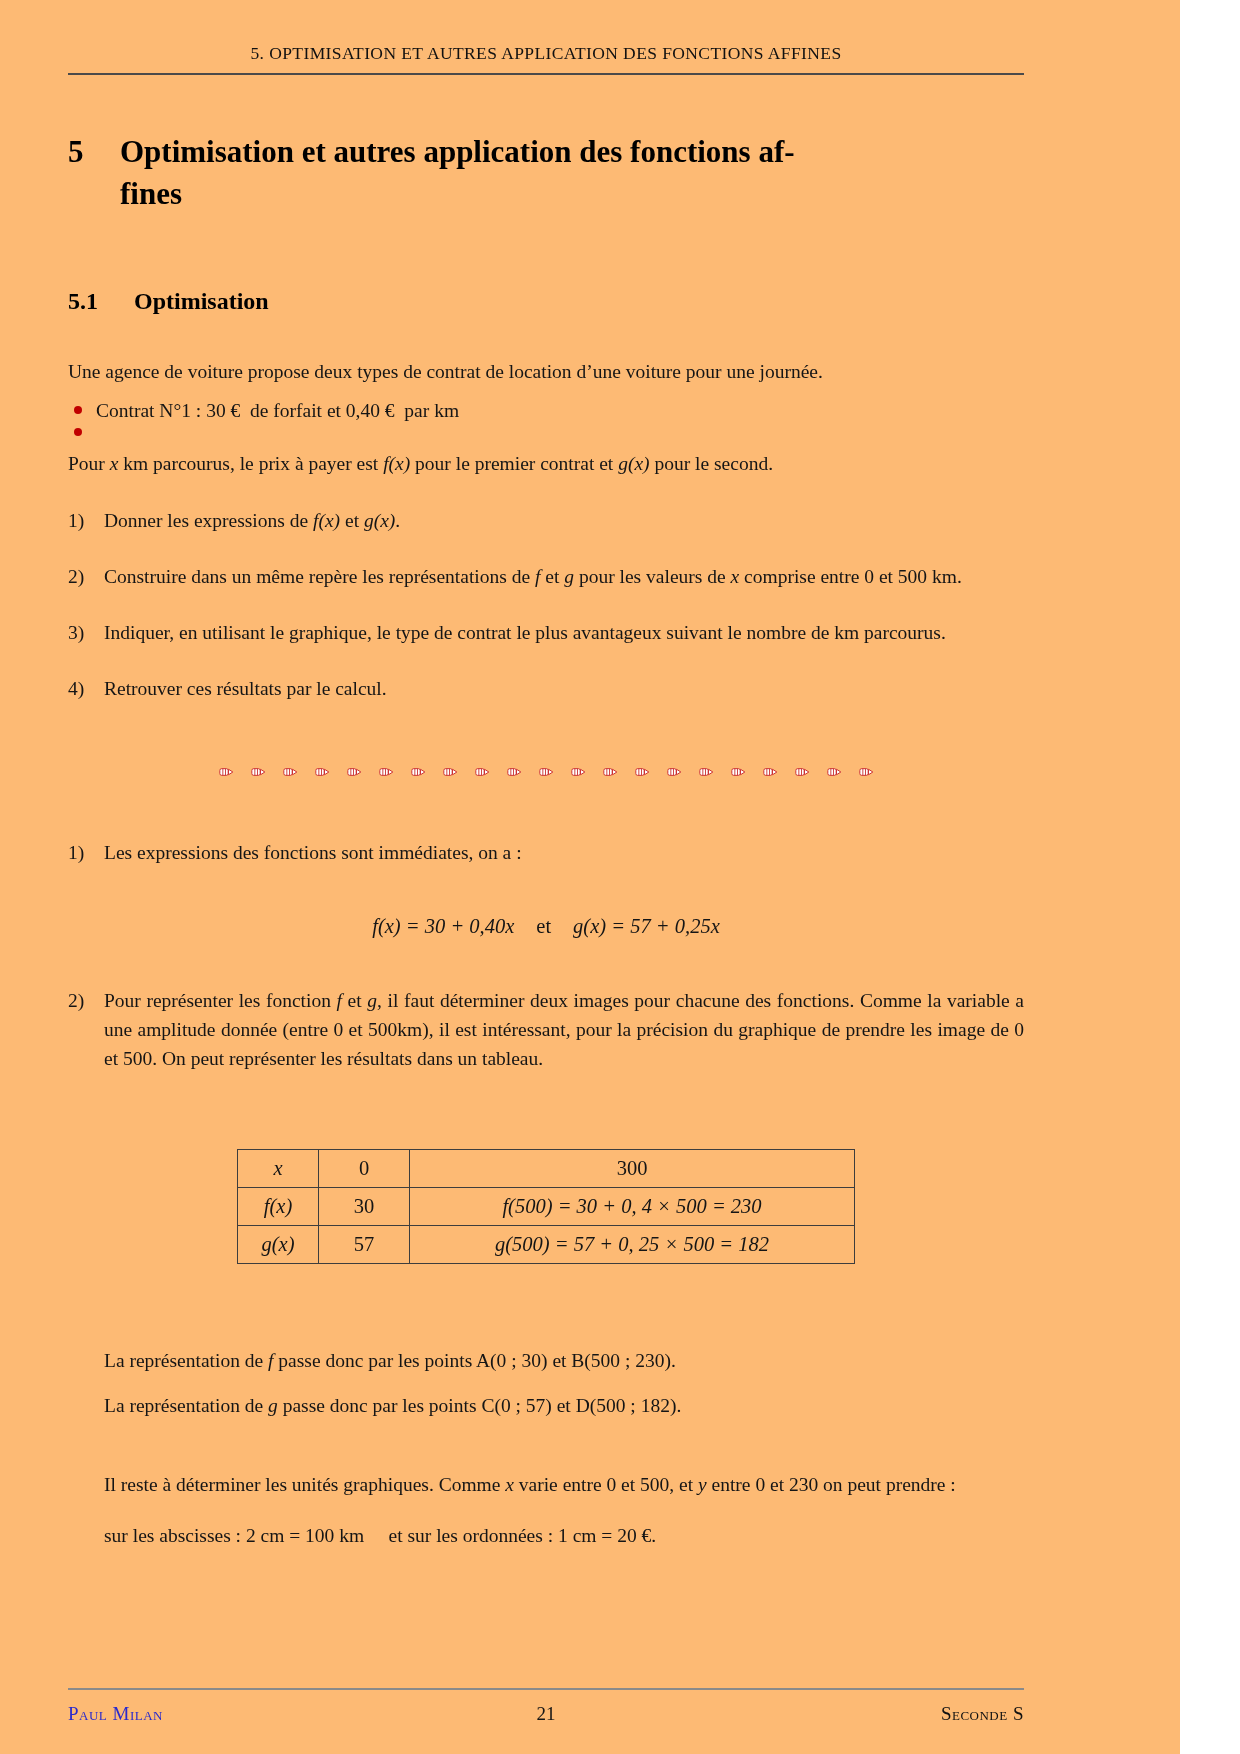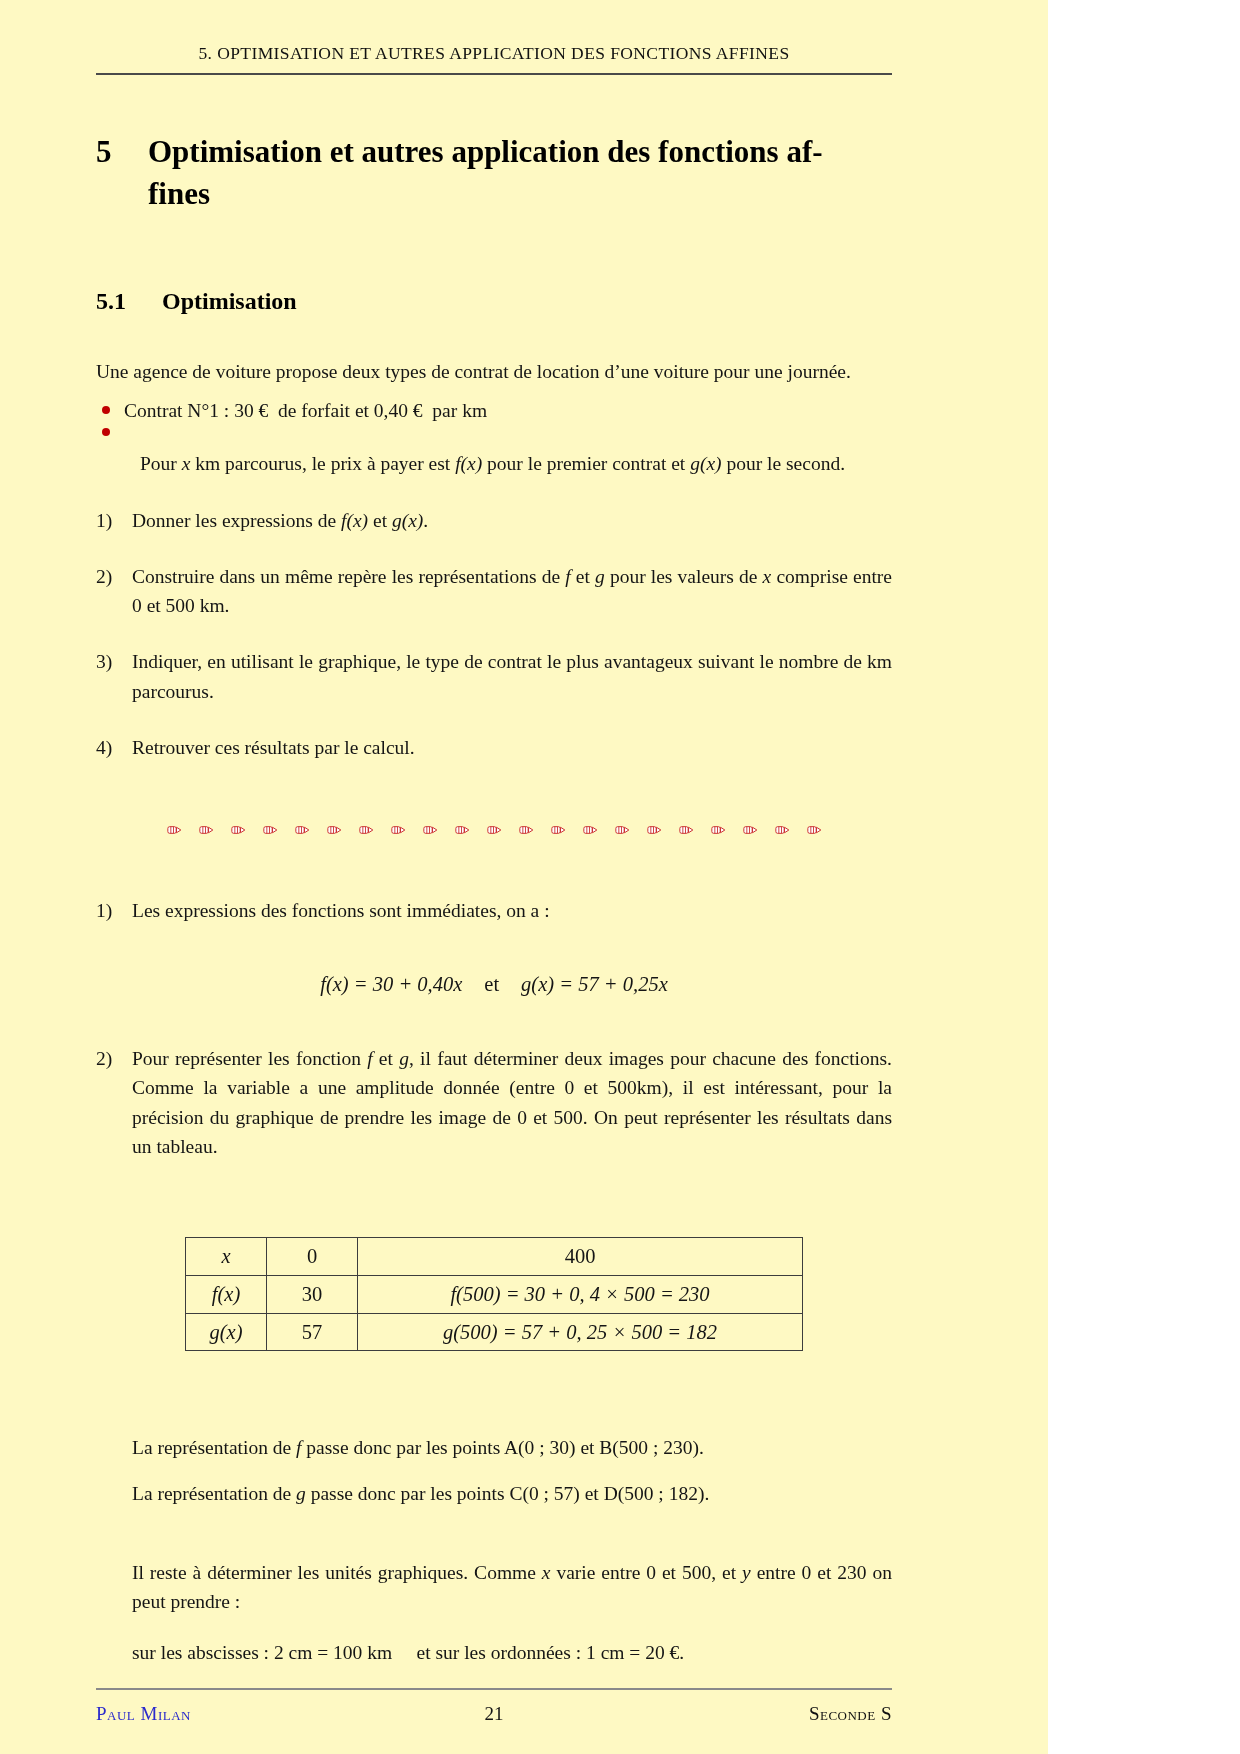--- a/index.html
+++ b/index.html
@@ -1,39 +1,39 @@
 <!DOCTYPE html>
 <html lang="fr" style="--accent-red: #c00000; --link-blue: #2a2acc;"><head>
 <meta charset="utf-8">
 <style>
   html,body{margin:0;padding:0;background:#ffffff;}
   .page{
-    width:1048px;height:1754px;box-sizing:border-box;
-    padding:40px 156px 0 96px;
+    width:1180px;height:1754px;box-sizing:border-box;
+    padding:40px 156px 0 68px;
     display:flex;flex-direction:column;
     font-family:"Liberation Serif","DejaVu Serif",serif;
     color:#151515;font-size:19.5px;line-height:1.5;
-    position:relative;background:#fef9c3;
+    position:relative;background:#fdba74;
   }
   
   .running-header{text-align:center;font-size:17.5px;letter-spacing:.4px;color:#111;}
   .header-rule{border:0;border-top:2px solid #4a4a4a;margin:7px 0 0 0;}
   
   .section-title{display:flex;margin-top:56px;font-weight:bold;font-size:31px;line-height:1.35;color:#000;}
   .section-title .num{width:52px;flex:0 0 52px;}
   
   .subsection-title{display:flex;margin-top:68px;font-weight:bold;font-size:24px;color:#000;}
   .subsection-title .num{width:66px;flex:0 0 66px;}
   p{margin:0;text-align:justify;}
   .intro{margin-top:38px;}
   
   .bullet-list{list-style:none;margin:4px 0 0 0;padding:0;}
   .bullet-list li{display:flex;align-items:baseline;margin-top:6px;}
   .bullet-dot{flex:0 0 8px;width:8px;height:8px;border-radius:50%;background:var(--accent-red);margin:0 14px 0 6px;position:relative;top:-3px;}
-  .lead{margin-top:10px;margin-left:44px;}
+  .lead{margin-top:10px;}
   
   .qa-item{display:flex;margin-top:27px;}
   .qa-item .label{flex:0 0 36px;}
   .qa-item .body{flex:1;text-align:justify;}
   
   .separator{display:flex;justify-content:center;gap:17px;margin:62px 0 0 0;}
   .separator svg{display:block;}
   
   .formula-line{display:flex;justify-content:center;align-items:baseline;gap:22px;margin:44px 0 10px 0;font-size:20.5px;}
   i.mi{font-style:italic;}
@@ -297,21 +297,21 @@
     <div class="qa-item" style="margin-top:44px;">
       <span class="label">2)</span>
       <span class="body">Pour représenter les fonction <i class="mi">f</i> et <i class="mi">g</i>, il faut déterminer deux images pour chacune des fonctions. Comme la variable a une amplitude donnée (entre 0 et 500km), il est intéressant, pour la précision du graphique de prendre les image de 0 et 500. On peut représenter les résultats dans un tableau.</span>
     </div>
 
     <table class="values-table">
       <tbody>
         <tr>
           <td class="c1"><i class="mi">x</i></td>
           <td class="c2">0</td>
-          <td class="c3">400</td>
+          <td class="c3">300</td>
         </tr>
         <tr>
           <td class="c1"><i class="mi">f(x)</i></td>
           <td class="c2">30</td>
           <td class="c3"><i class="mi">f(500) = 30 + 0, 4 × 500 = 230</i></td>
         </tr>
         <tr>
           <td class="c1"><i class="mi">g(x)</i></td>
           <td class="c2">57</td>
           <td class="c3"><i class="mi">g(500) = 57 + 0, 25 × 500 = 182</i></td>

